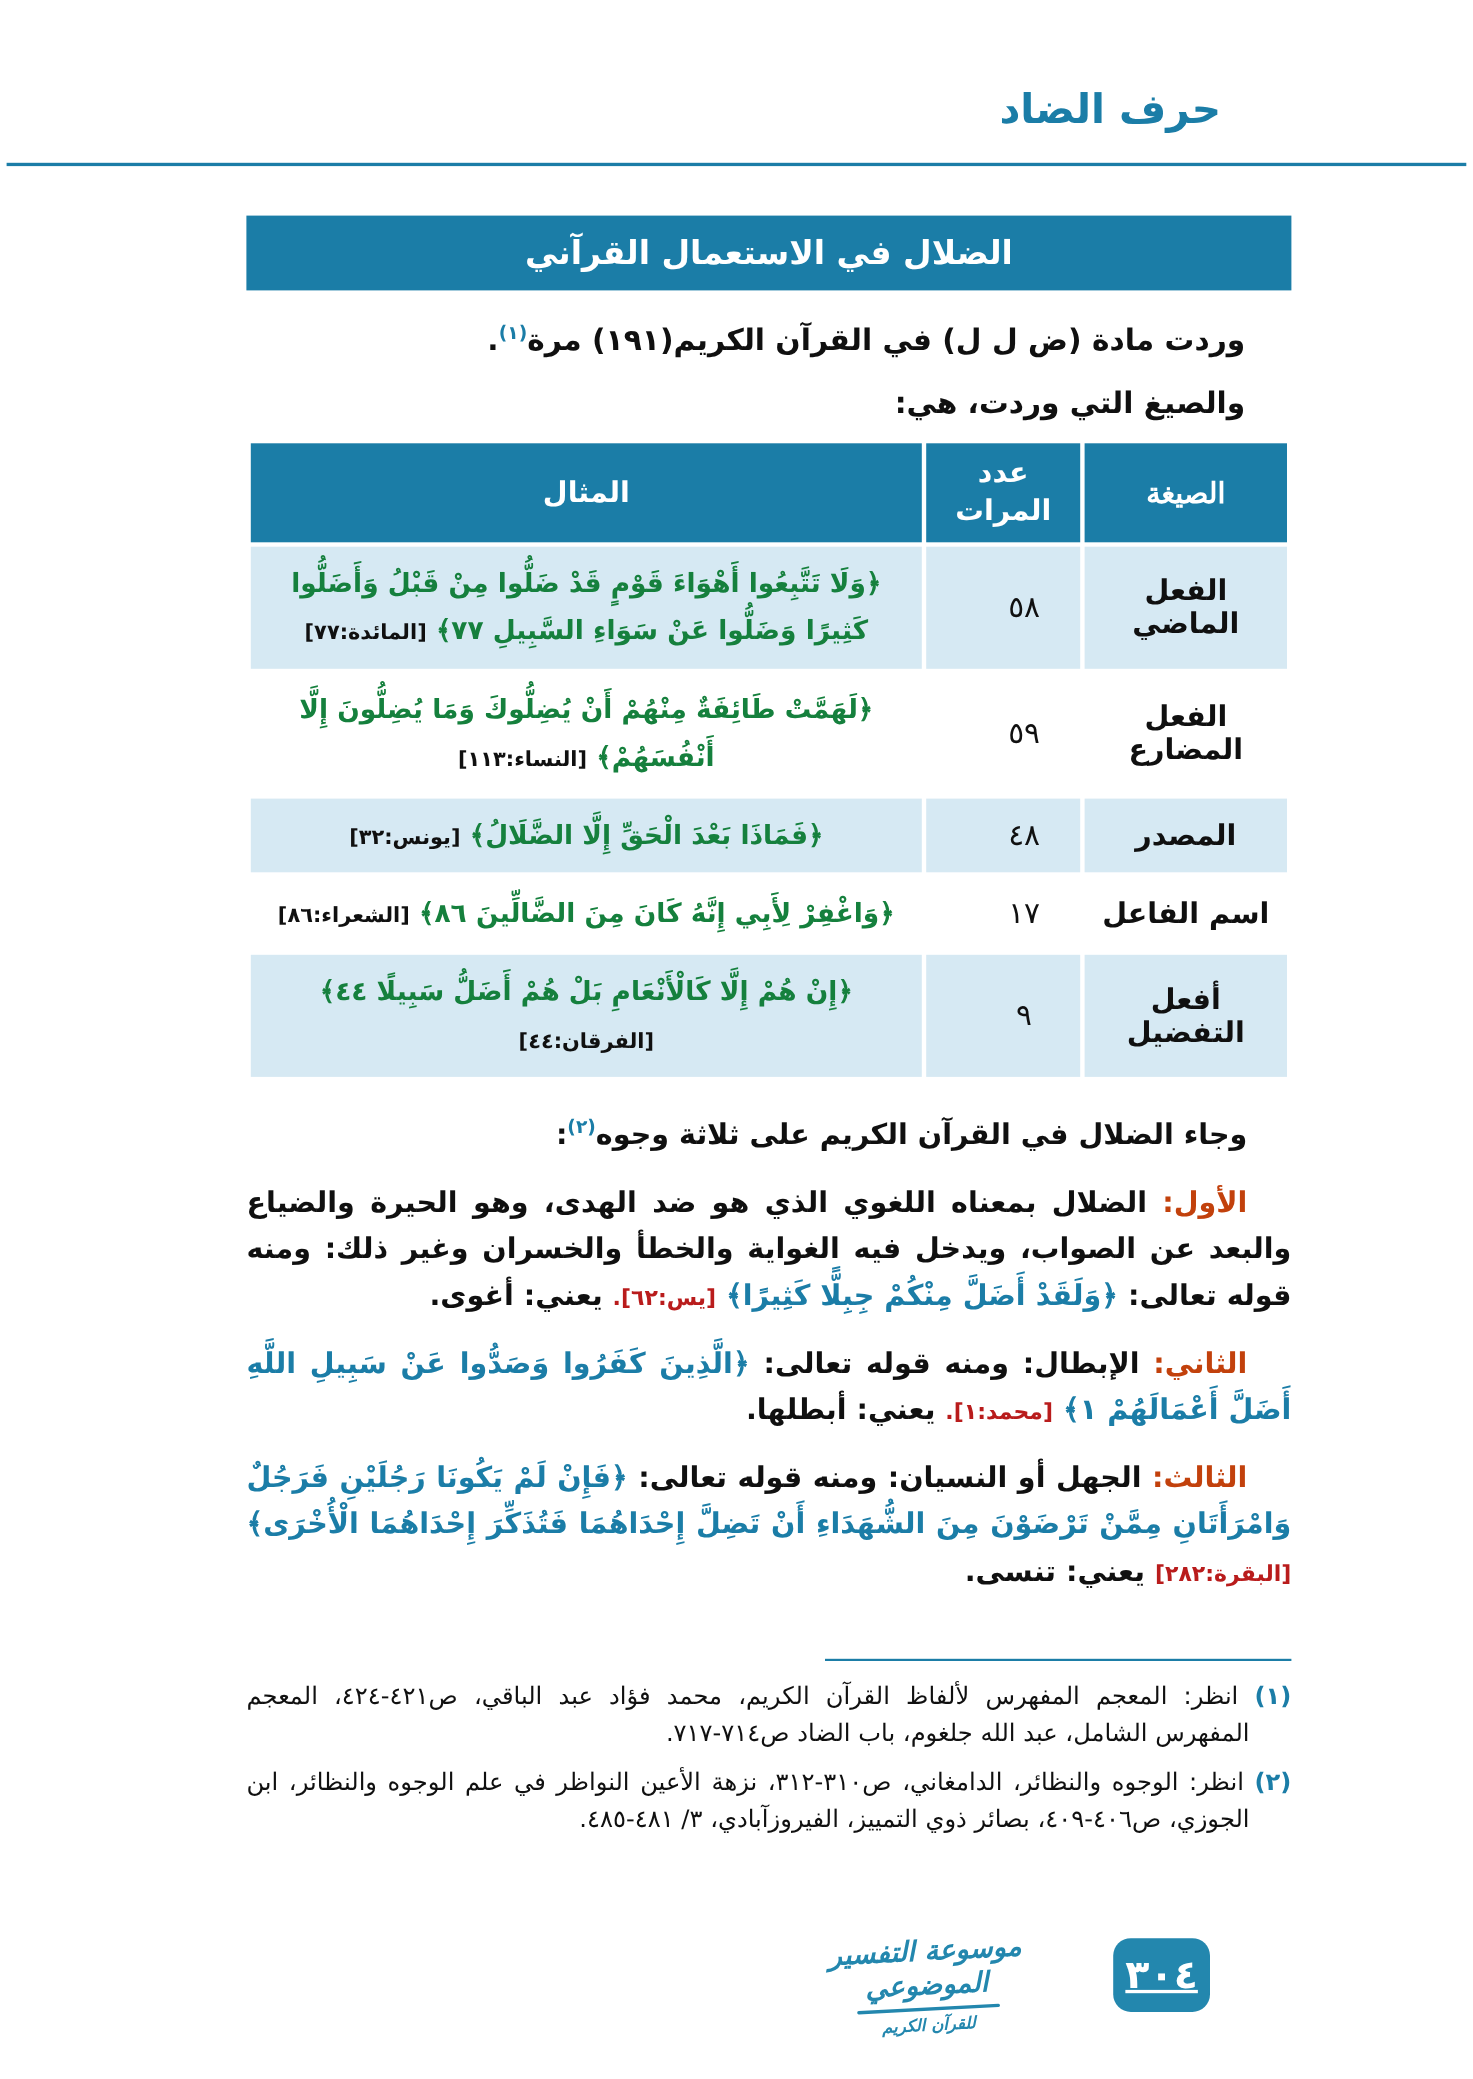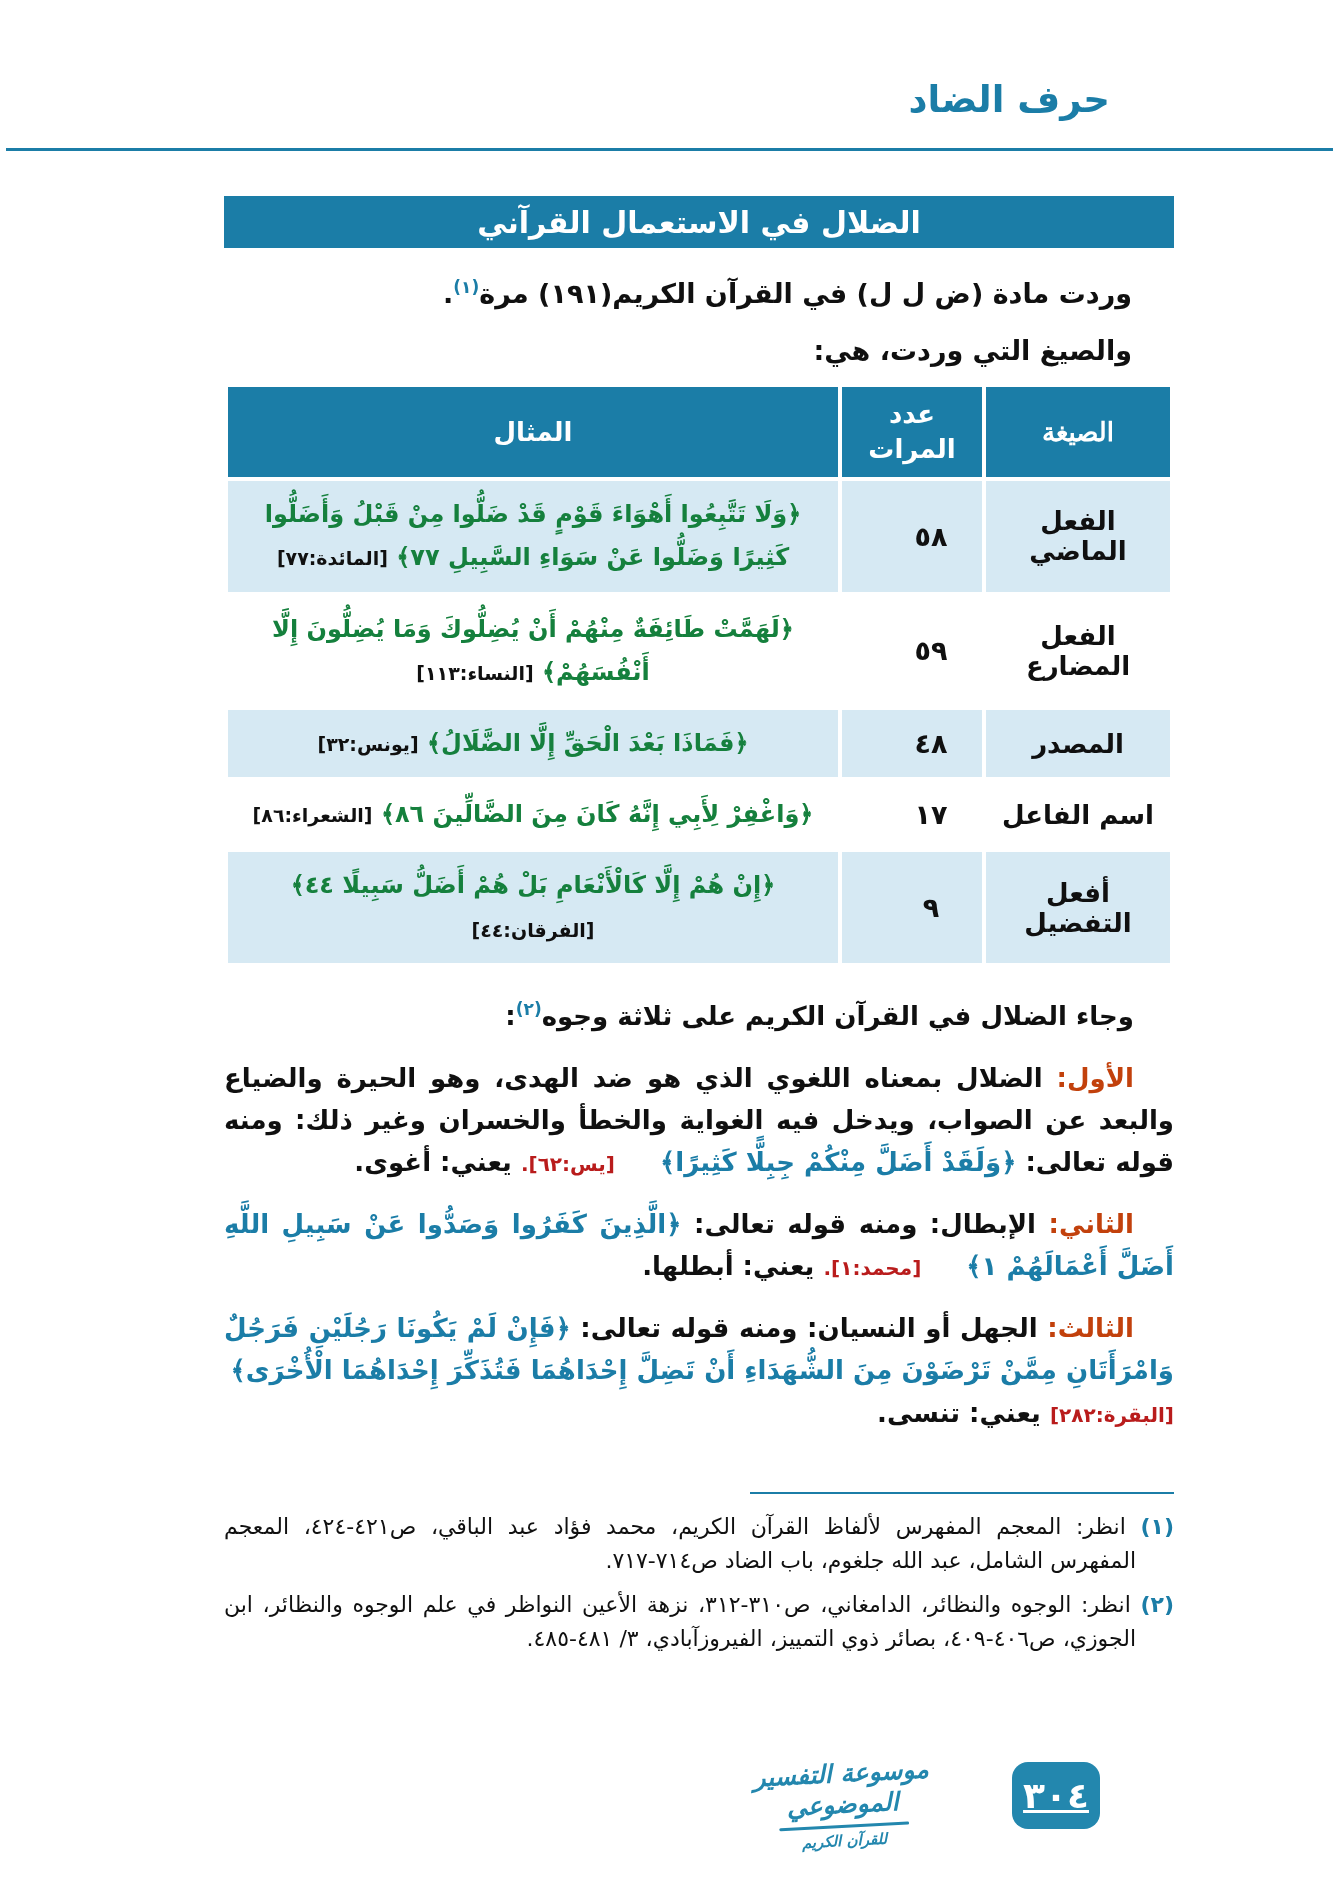--- a/index.html
+++ b/index.html
@@ -14,50 +14,50 @@
     position:absolute;top:78px;right:229px;
     color:#1b7da7;font-size:37px;font-weight:bold;letter-spacing:1px;
   }
   .header-rule{
     position:absolute;top:148px;left:6px;right:6px;height:3px;background:#1b7da7;
   }
 
   .content{position:absolute;top:196px;right:165px;left:224px;}
 
   .section-banner{
-    background:#1b7da7;height:52px;display:flex;align-items:center;justify-content:center;
+    background:#1b7da7;height:68px;display:flex;align-items:center;justify-content:center;
     color:#ffffff;font-size:30px;font-weight:bold;margin-bottom:26px;
   }
 
   .intro-para{font-size:27px;font-weight:bold;line-height:1.5;text-indent:42px;margin:16px 0 6px;}
   .fn-sup{color:#1b7da7;font-size:17px;vertical-align:super;font-weight:bold;line-height:0;}
 
   .forms-table{width:100%;border-collapse:separate;border-spacing:4px;margin-top:12px;table-layout:fixed;}
   .forms-table th{
     background:#1b7da7;color:#ffffff;font-weight:bold;font-size:26px;
     text-align:center;vertical-align:middle;padding:10px 6px;
   }
   th.col-form{width:172px;font-family:Liberation Serif, serif;}
   th.col-count{width:128px;white-space:pre-line;line-height:1.35;}
   .forms-table td{vertical-align:middle;text-align:center;padding:12px 10px;}
   tr.row-odd td{background:#d6e9f3;}
   tr.row-even td{background:#ffffff;}
   td.cell-form{font-size:26px;font-weight:bold;}
-  td.cell-count{font-size:27px;font-weight:bold;padding-left:48px;}
+  td.cell-count{font-size:27px;font-weight:normal;padding-left:48px;}
   td.cell-example{font-size:24px;line-height:1.8;}
   .verse{color:#15803d;font-weight:bold;}
   .verse-ref{color:#101010;font-size:19px;font-weight:bold;}
 
   .body-para{
     font-size:26px;font-weight:bold;line-height:1.62;text-align:justify;
     margin:20px 0 0;text-indent:40px;
   }
   .overview-para{margin-top:28px;}
   .sec-label{color:#c2410c;}
-  .verse-inline{color:#1b7da7;font-weight:bold;padding-left:36px;}
+  .verse-inline{color:#1b7da7;font-weight:bold;}
   .ref-inline{color:#b91c1c;font-size:20px;}
 
   .footnotes{margin-top:58px;}
   .fn-rule{width:424px;height:2px;background:#1b7da7;margin-bottom:16px;}
   .footnote{
     font-size:22px;line-height:1.55;text-align:justify;
     margin:0 0 10px;padding-right:38px;text-indent:-38px;font-weight:normal;
   }
   .fn-marker{color:#1b7da7;font-weight:bold;}
 

